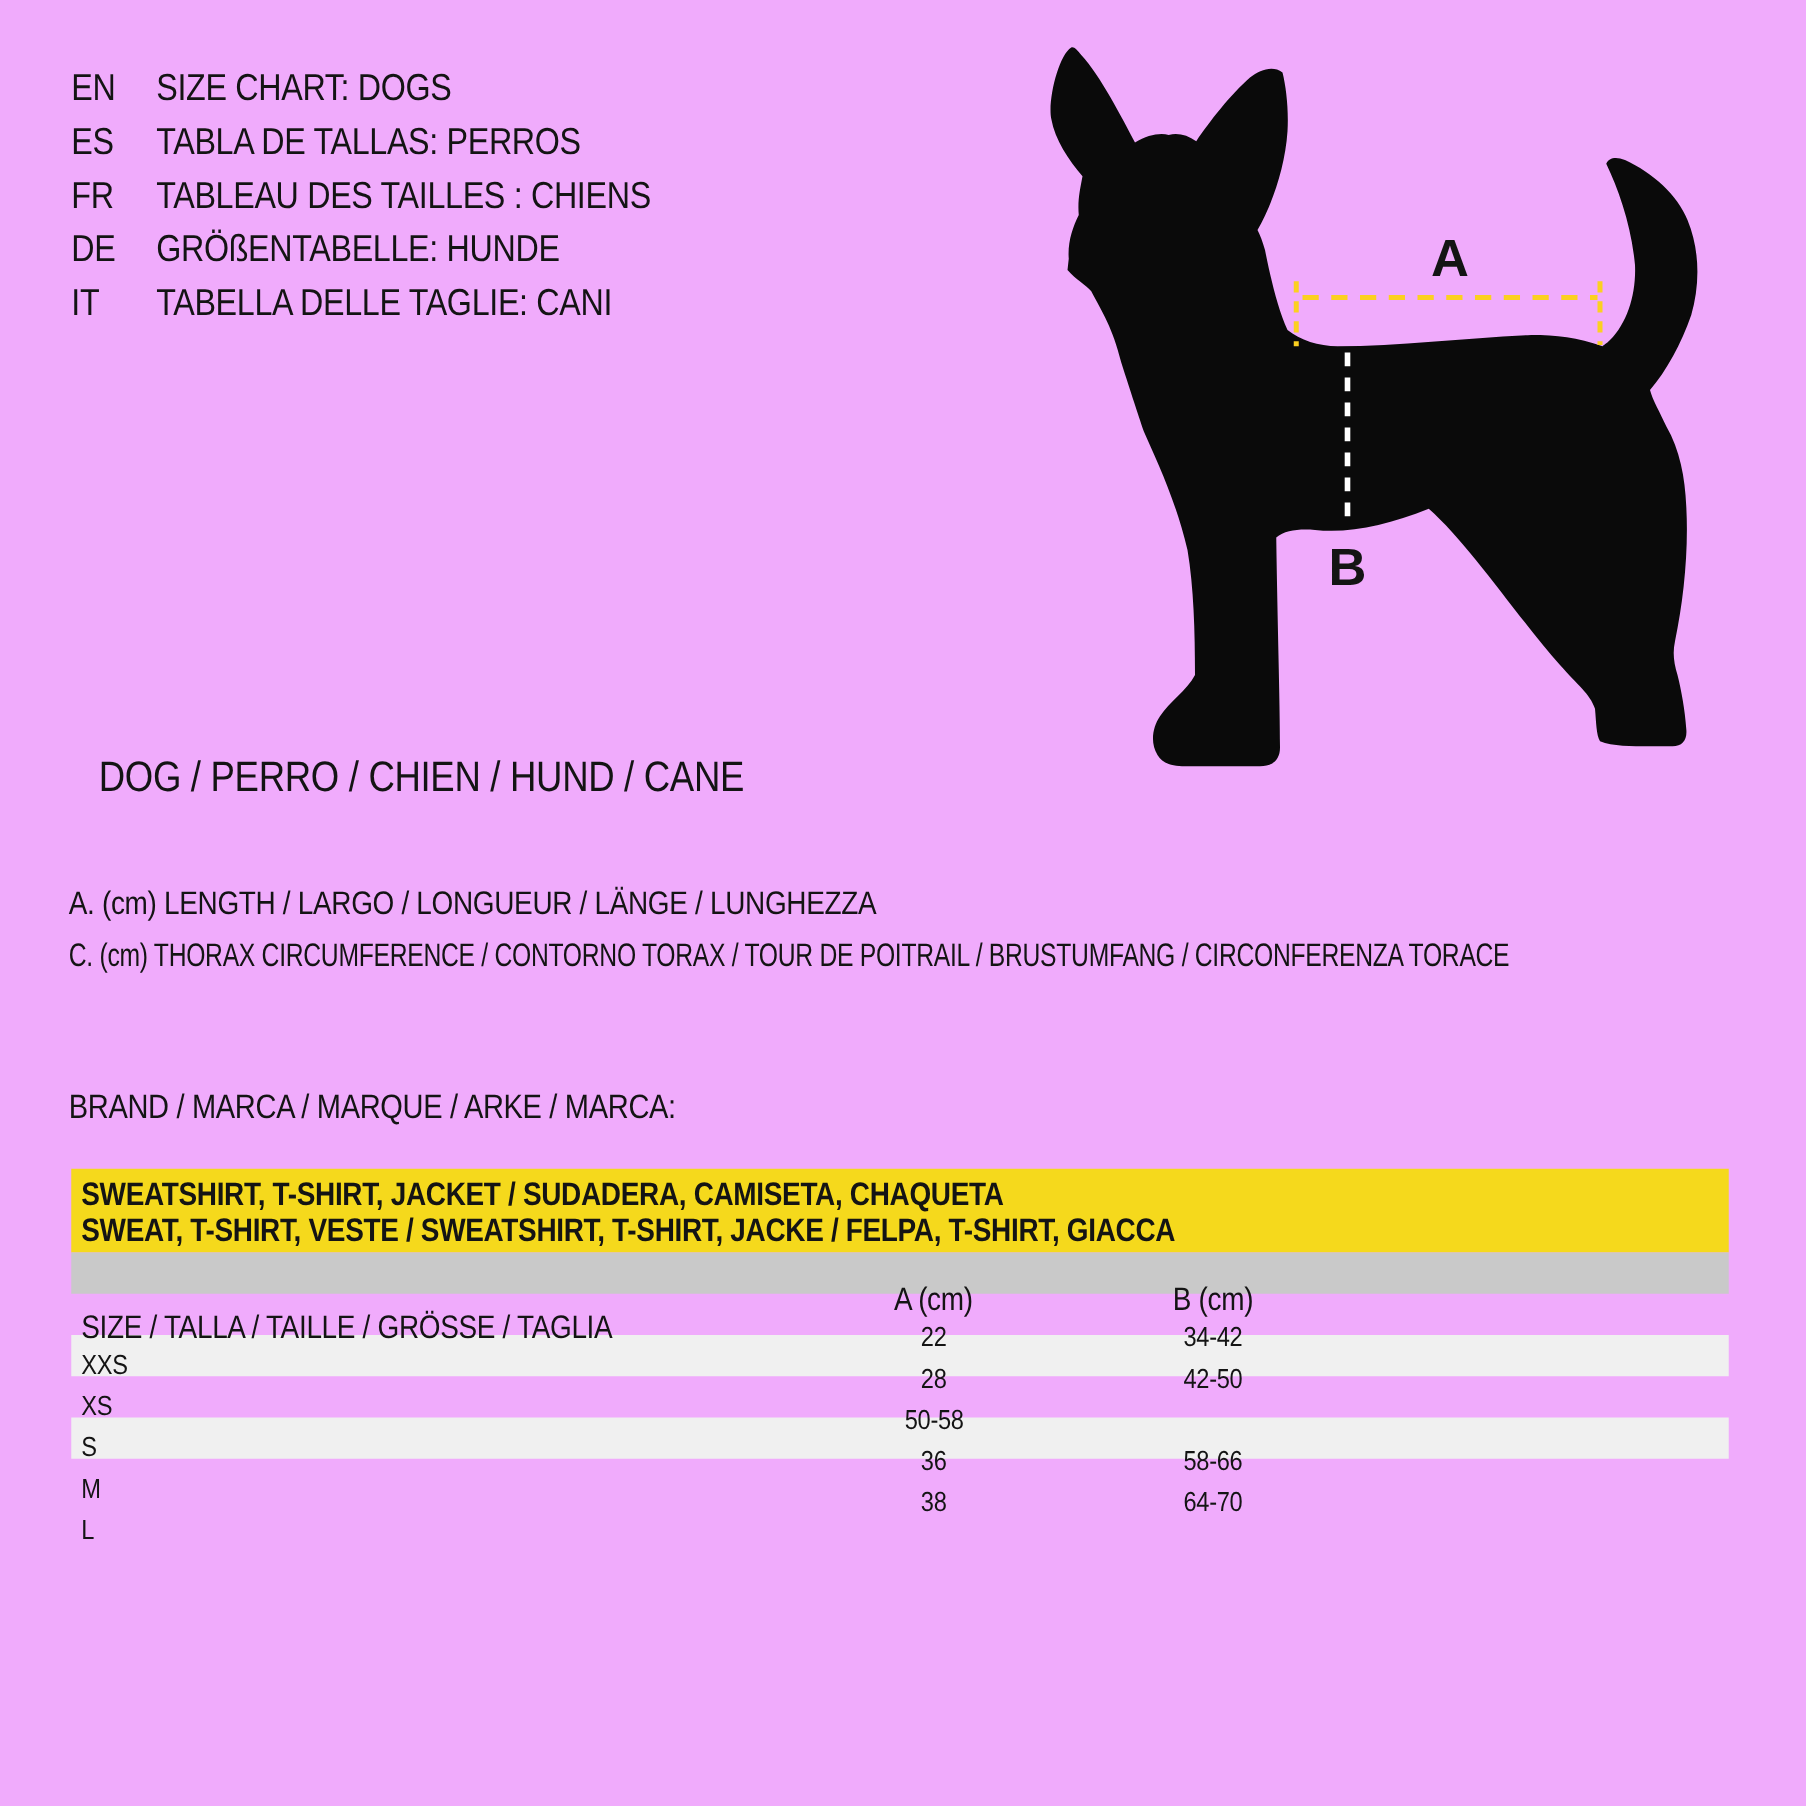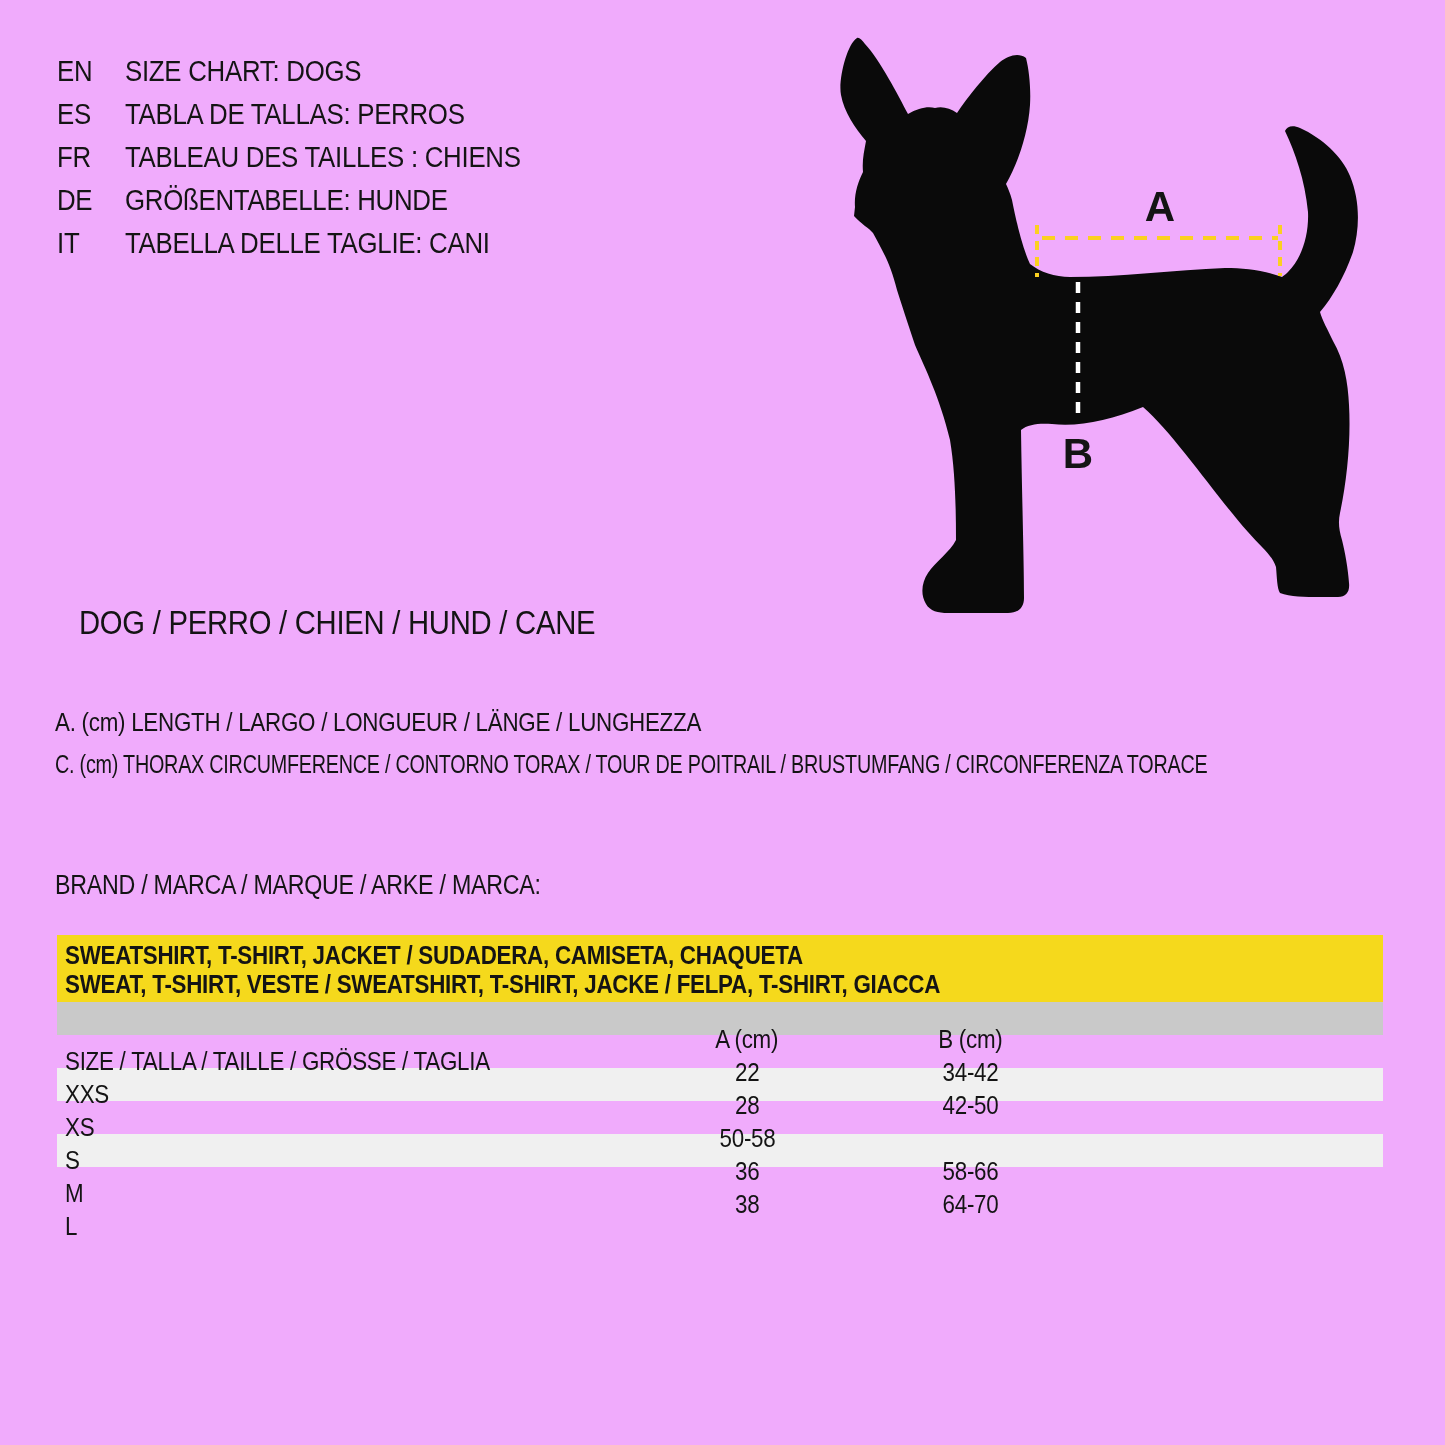--- a/index.html
+++ b/index.html
@@ -23,21 +23,21 @@
   .dog-caption { position:absolute; left:55px; top:607px; font-size:34px; line-height:30px;margin-left:24px; }
 
   
   .measure-legend { position:absolute; left:55px; top:701px; font-size:26px; line-height:42px; }
 
   .brand-line { position:absolute; left:55px; top:870px; font-size:27px; line-height:30px; }
 
   
   .size-table { position:absolute; left:57px; top:935px; width:1326px;text-decoration:underline; }
   .banner { height:67px; padding:6px 0 0 8px; box-sizing:border-box; font-weight:bold; font-size:26px; line-height:29px; }
-  .trow  { display:grid; grid-template-columns:525px 330px 116px auto; align-items:center; height:33px; font-size:26px; }
+  .trow  { display:grid; grid-template-columns:525px 330px 116px auto; align-items:center; height:33px; font-size:22px; }
   .trow .c1 { padding-left:8px;margin-top:44px; }
   .trow .c2, .trow .c3 { text-align:center; }
   .thead { font-size:26px; }
 
   svg text { font-family:"Liberation Sans", sans-serif; }
 </style>
 </head>
 <body>
 
 <div class="canvas">

